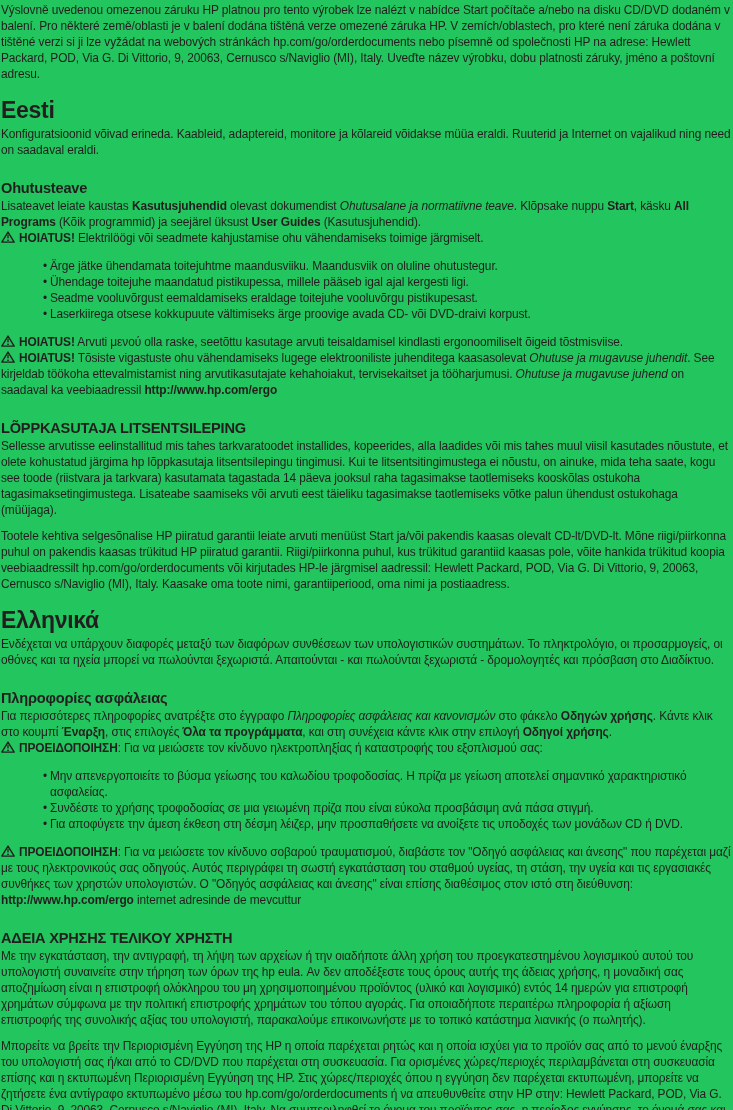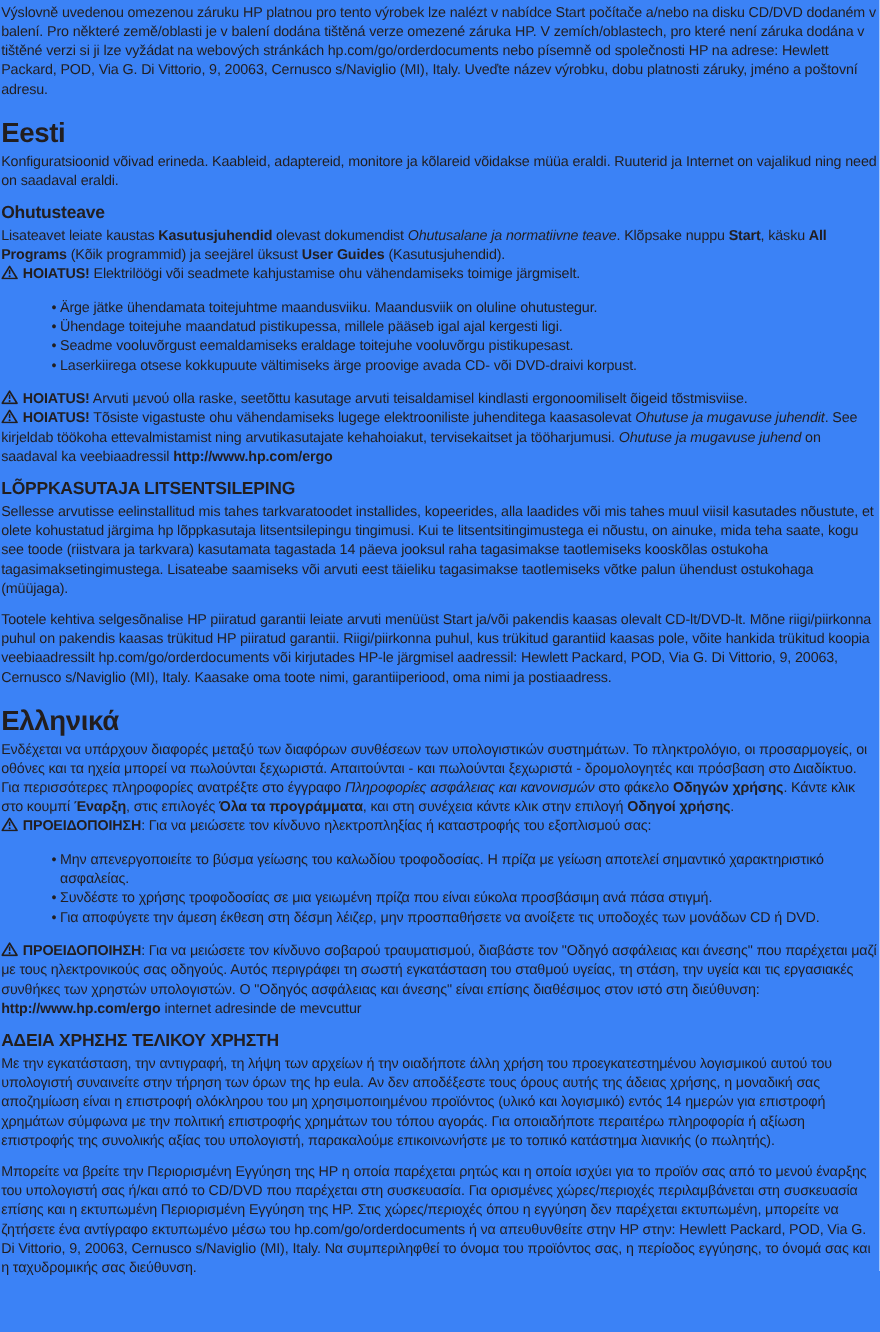--- a/index.html
+++ b/index.html
@@ -1,25 +1,25 @@
 <!DOCTYPE html>
 <html><head>
 <meta charset="utf-8">
 <style>
   html,body{margin:0;padding:0;background:#ffffff;}
   .doc{
     width:733px;height:1110px;box-sizing:border-box;
     padding:2px 2px 0 1px;overflow:hidden;
     font-family:"Liberation Sans","DejaVu Sans",sans-serif;
     color:#221e1f;font-size:11.9px;line-height:16px;letter-spacing:-0.1px;
-    background:#3b82f6;
+    background:#22c55e;
   }
   .doc p{margin:0;}
   .doc h1{font-size:23px;line-height:26px;margin:15px 0 3px;letter-spacing:-0.3px;font-weight:700;}
-  .doc h2{font-size:14.6px;line-height:17px;margin:12px 0 1px;letter-spacing:-0.2px;font-weight:700;}
+  .doc h2{font-size:14.6px;line-height:17px;margin:22px 0 1px;letter-spacing:-0.2px;font-weight:700;}
   .doc ul{list-style:none;margin:12px;padding:0 0 0 30px;}
   .doc li{position:relative;padding-left:7px;}
   .doc li::before{content:"\2022";position:absolute;left:0;top:0;}
   .b{font-weight:700;}
   .i{font-style:italic;}
   .warning{margin:0;}
   .warn-icon{display:inline-block;margin-right:4px;position:relative;top:1px;color:#221e1f;}
   .spacer{height:10px;}
 </style>
 </head>
@@ -52,20 +52,21 @@
             <path d="M12 1.8 L22.8 19.4 L1.2 19.4 Z" fill="none" stroke="currentColor" stroke-width="2.4" stroke-linejoin="round"></path>
             <rect x="10.9" y="6.6" width="2.2" height="6.4" fill="currentColor"></rect>
             <circle cx="12" cy="16.2" r="1.5" fill="currentColor"></circle>
           </svg></span><span class="b">HOIATUS!</span><span> Tõsiste vigastuste ohu vähendamiseks lugege elektrooniliste juhenditega kaasasolevat </span><span class="i">Ohutuse ja mugavuse juhendit</span><span>. See kirjeldab töökoha ettevalmistamist ning arvutikasutajate kehahoiakut, tervisekaitset ja tööharjumusi. </span><span class="i">Ohutuse ja mugavuse juhend</span><span> on saadaval ka veebiaadressil </span><span class="b">http://www.hp.com/ergo</span></p>
       <h2>LÕPPKASUTAJA LITSENTSILEPING</h2>
       <p><span>Sellesse arvutisse eelinstallitud mis tahes tarkvaratoodet installides, kopeerides, alla laadides või mis tahes muul viisil kasutades nõustute, et olete kohustatud järgima hp lõppkasutaja litsentsilepingu tingimusi. Kui te litsentsitingimustega ei nõustu, on ainuke, mida teha saate, kogu see toode (riistvara ja tarkvara) kasutamata tagastada 14 päeva jooksul raha tagasimakse taotlemiseks kooskõlas ostukoha tagasimaksetingimustega. Lisateabe saamiseks või arvuti eest täieliku tagasimakse taotlemiseks võtke palun ühendust ostukohaga (müüjaga).</span></p>
       <div class="spacer"></div>
       <p><span>Tootele kehtiva selgesõnalise HP piiratud garantii leiate arvuti menüüst Start ja/või pakendis kaasas olevalt CD-lt/DVD-lt. Mõne riigi/piirkonna puhul on pakendis kaasas trükitud HP piiratud garantii. Riigi/piirkonna puhul, kus trükitud garantiid kaasas pole, võite hankida trükitud koopia veebiaadressilt hp.com/go/orderdocuments või kirjutades HP-le järgmisel aadressil: Hewlett Packard, POD, Via G. Di Vittorio, 9, 20063, Cernusco s/Naviglio (MI), Italy. Kaasake oma toote nimi, garantiiperiood, oma nimi ja postiaadress.</span></p>
       <h1>Ελληνικά</h1>
       <p><span>Ενδέχεται να υπάρχουν διαφορές μεταξύ των διαφόρων συνθέσεων των υπολογιστικών συστημάτων. Το πληκτρολόγιο, οι προσαρμογείς, οι οθόνες και τα ηχεία μπορεί να πωλούνται ξεχωριστά. Απαιτούνται - και πωλούνται ξεχωριστά - δρομολογητές και πρόσβαση στο Διαδίκτυο.</span></p>
+      <h2>Πληροφορίες ασφάλειας</h2>
       <p><span>Για περισσότερες πληροφορίες ανατρέξτε στο έγγραφο </span><span class="i">Πληροφορίες ασφάλειας και κανονισμών</span><span> στο φάκελο </span><span class="b">Οδηγών χρήσης</span><span>. Κάντε κλικ στο κουμπί </span><span class="b">Έναρξη</span><span>, στις επιλογές </span><span class="b">Όλα τα προγράμματα</span><span>, και στη συνέχεια κάντε κλικ στην επιλογή </span><span class="b">Οδηγοί χρήσης</span><span>.</span></p>
       <p class="warning"><span class="warn-icon"><svg viewBox="0 0 24 21" width="14" height="12" aria-hidden="true">
             <path d="M12 1.8 L22.8 19.4 L1.2 19.4 Z" fill="none" stroke="currentColor" stroke-width="2.4" stroke-linejoin="round"></path>
             <rect x="10.9" y="6.6" width="2.2" height="6.4" fill="currentColor"></rect>
             <circle cx="12" cy="16.2" r="1.5" fill="currentColor"></circle>
           </svg></span><span class="b">ΠΡΟΕΙΔΟΠΟΙΗΣΗ</span><span>: Για να μειώσετε τον κίνδυνο ηλεκτροπληξίας ή καταστροφής του εξοπλισμού σας:</span></p>
       <ul>
         <li><span>Μην απενεργοποιείτε το βύσμα γείωσης του καλωδίου τροφοδοσίας. Η πρίζα με γείωση αποτελεί σημαντικό χαρακτηριστικό ασφαλείας.</span></li>
         <li><span>Συνδέστε το χρήσης τροφοδοσίας σε μια γειωμένη πρίζα που είναι εύκολα προσβάσιμη ανά πάσα στιγμή.</span></li>
         <li><span>Για αποφύγετε την άμεση έκθεση στη δέσμη λέιζερ, μην προσπαθήσετε να ανοίξετε τις υποδοχές των μονάδων CD ή DVD.</span></li>

